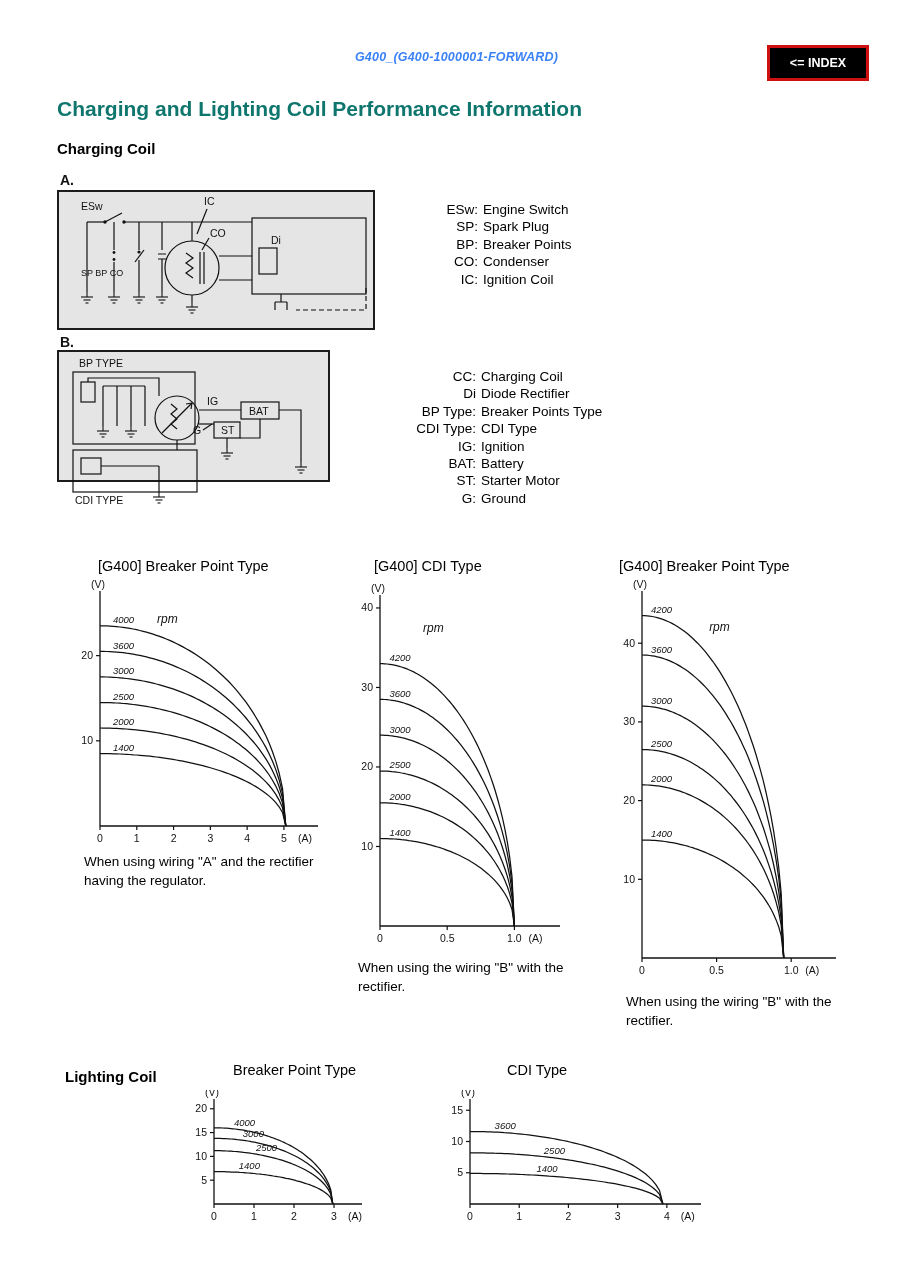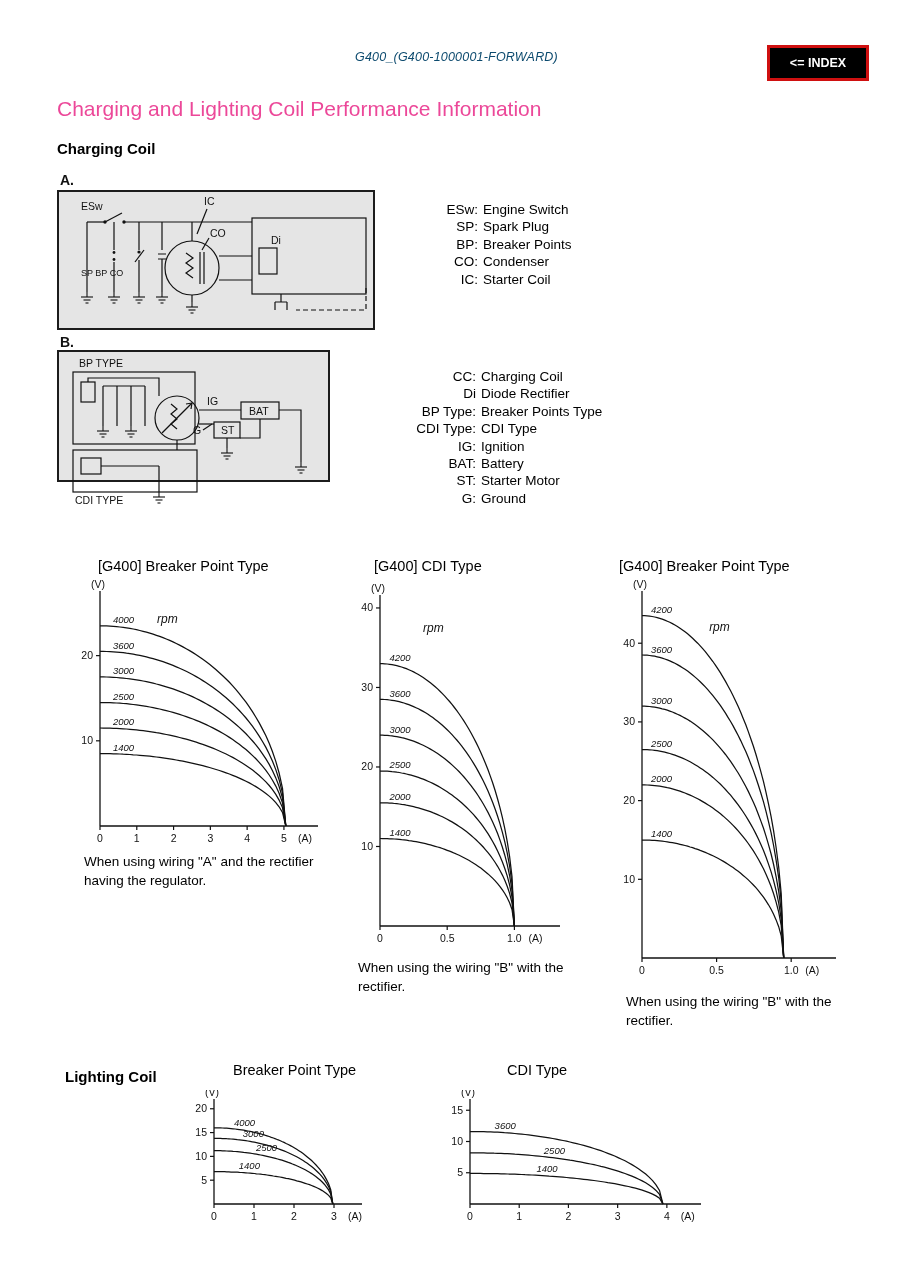--- a/index.html
+++ b/index.html
@@ -1,28 +1,28 @@
 <!DOCTYPE html>
 <html><head>
 <meta charset="utf-8">
 <style>
   * { margin:0; padding:0; box-sizing:border-box; }
   html,body { background:#d8d8d8; }
   body { font-family:"Liberation Sans", sans-serif; color:#111; }
   .page { position:relative; width:913px; height:1287px; background:#ffffff; margin:0 auto; overflow:hidden; }
 
   .header { position:absolute; top:50px; left:0; right:0; text-align:center;
-            font-size:12.5px; font-weight:normal; font-style:italic; color:#0c4a6e; letter-spacing:.2px; }
+            font-size:12.5px; font-weight:bold; font-style:italic; color:#3b82f6; letter-spacing:.2px; }
 
   .index-btn { position:absolute; top:45px; left:767px; width:102px; height:36px;
                background:#000; border:3px solid #cf1010; display:flex; align-items:center;
                justify-content:center; cursor:pointer; }
   .index-btn span { color:#fff; font-weight:bold; font-size:12.5px; }
 
-  .title { position:absolute; left:57px; top:97px; font-size:21px; font-weight:normal; color:#ec4899; }
+  .title { position:absolute; left:57px; top:97px; font-size:21px; font-weight:bold; color:#0f766e; }
 
   .h2 { position:absolute; font-size:15px; font-weight:bold; color:#000; }
   .h2-charging { left:57px; top:140px; }
   .h2-lighting { left:57px; top:1068px;margin-left:8px; }
 
   .sub-label { position:absolute; font-size:14px; font-weight:bold; }
   .lbl-a { left:60px; top:172px; }
   .lbl-b { left:60px; top:334px; }
 
   .diagram { position:absolute; border:2px solid #1c1c1c; background:#e5e5e5; }
@@ -115,21 +115,21 @@
       <text x="22" y="84" class="dlabel-sm">SP BP CO</text>
       <text x="212" y="52" class="dlabel">Di</text>
     </svg>
   </div>
 
   <div class="legend legend-a">
     <div class="lrow"><span class="lkey">ESw:</span><span class="lval">Engine Switch</span></div>
     <div class="lrow"><span class="lkey">SP:</span><span class="lval">Spark Plug</span></div>
     <div class="lrow"><span class="lkey">BP:</span><span class="lval">Breaker Points</span></div>
     <div class="lrow"><span class="lkey">CO:</span><span class="lval">Condenser</span></div>
-    <div class="lrow"><span class="lkey">IC:</span><span class="lval">Starter Coil</span></div>
+    <div class="lrow"><span class="lkey">IC:</span><span class="lval">Ignition Coil</span></div>
   </div>
 
   <div class="sub-label lbl-b">B.</div>
 
   <div class="diagram diagram-b">
     <svg width="269" height="156" viewBox="0 0 269 156">
       <defs>
         <g id="gndB" stroke="#111" stroke-width="1.1">
           <line x1="0" y1="0" x2="0" y2="5"></line>
             <line x1="-6" y1="5" x2="6" y2="5"></line>

